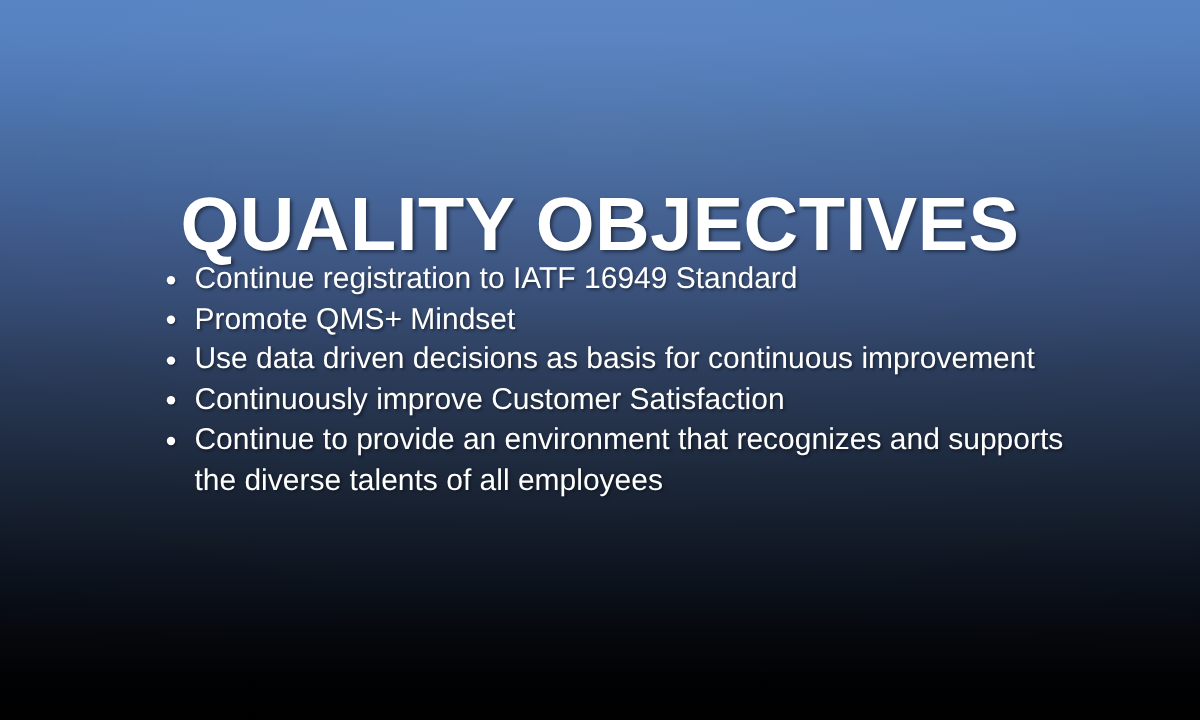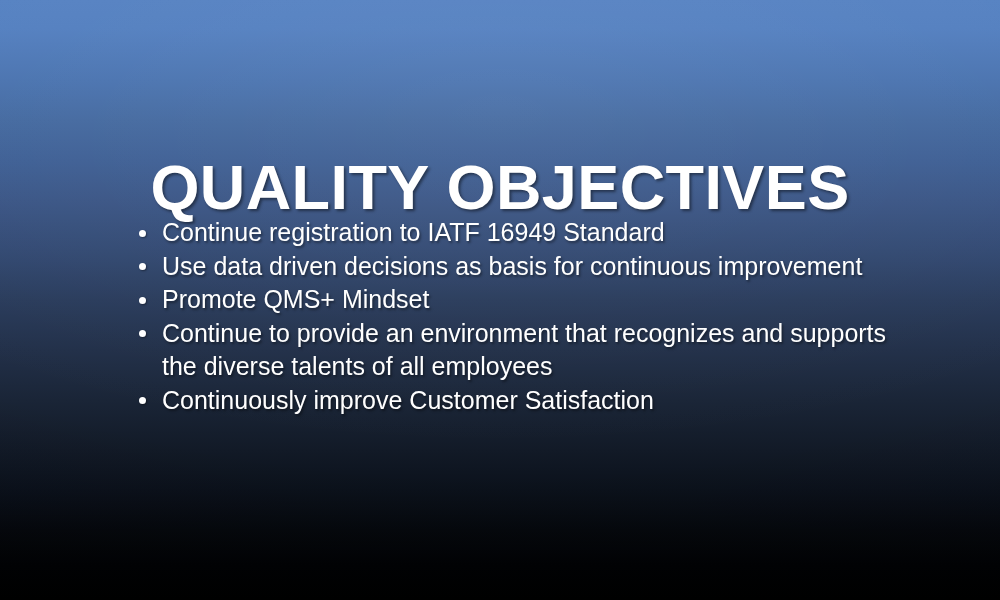--- a/index.html
+++ b/index.html
@@ -126,35 +126,35 @@
 
     <ul id="bullets">
 
       <li>
         <span class="dot"></span>
         <span class="txt">Continue registration to IATF 16949 Standard</span>
       </li>
 
       <li>
         <span class="dot"></span>
+        <span class="txt">Promote QMS+ Mindset</span>
+      </li>
+
+      <li>
+        <span class="dot"></span>
         <span class="txt">Use data driven decisions as basis for continuous improvement</span>
       </li>
 
       <li>
         <span class="dot"></span>
-        <span class="txt">Promote QMS+ Mindset</span>
+        <span class="txt">Continuously improve Customer Satisfaction</span>
       </li>
 
       <li>
         <span class="dot"></span>
         <span class="txt">Continue to provide an environment that recognizes and supports the diverse talents of all employees</span>
-      </li>
-
-      <li>
-        <span class="dot"></span>
-        <span class="txt">Continuously improve Customer Satisfaction</span>
       </li>
 
 
     </ul>
 
   </div>
 </div>
 
 </body></html>

